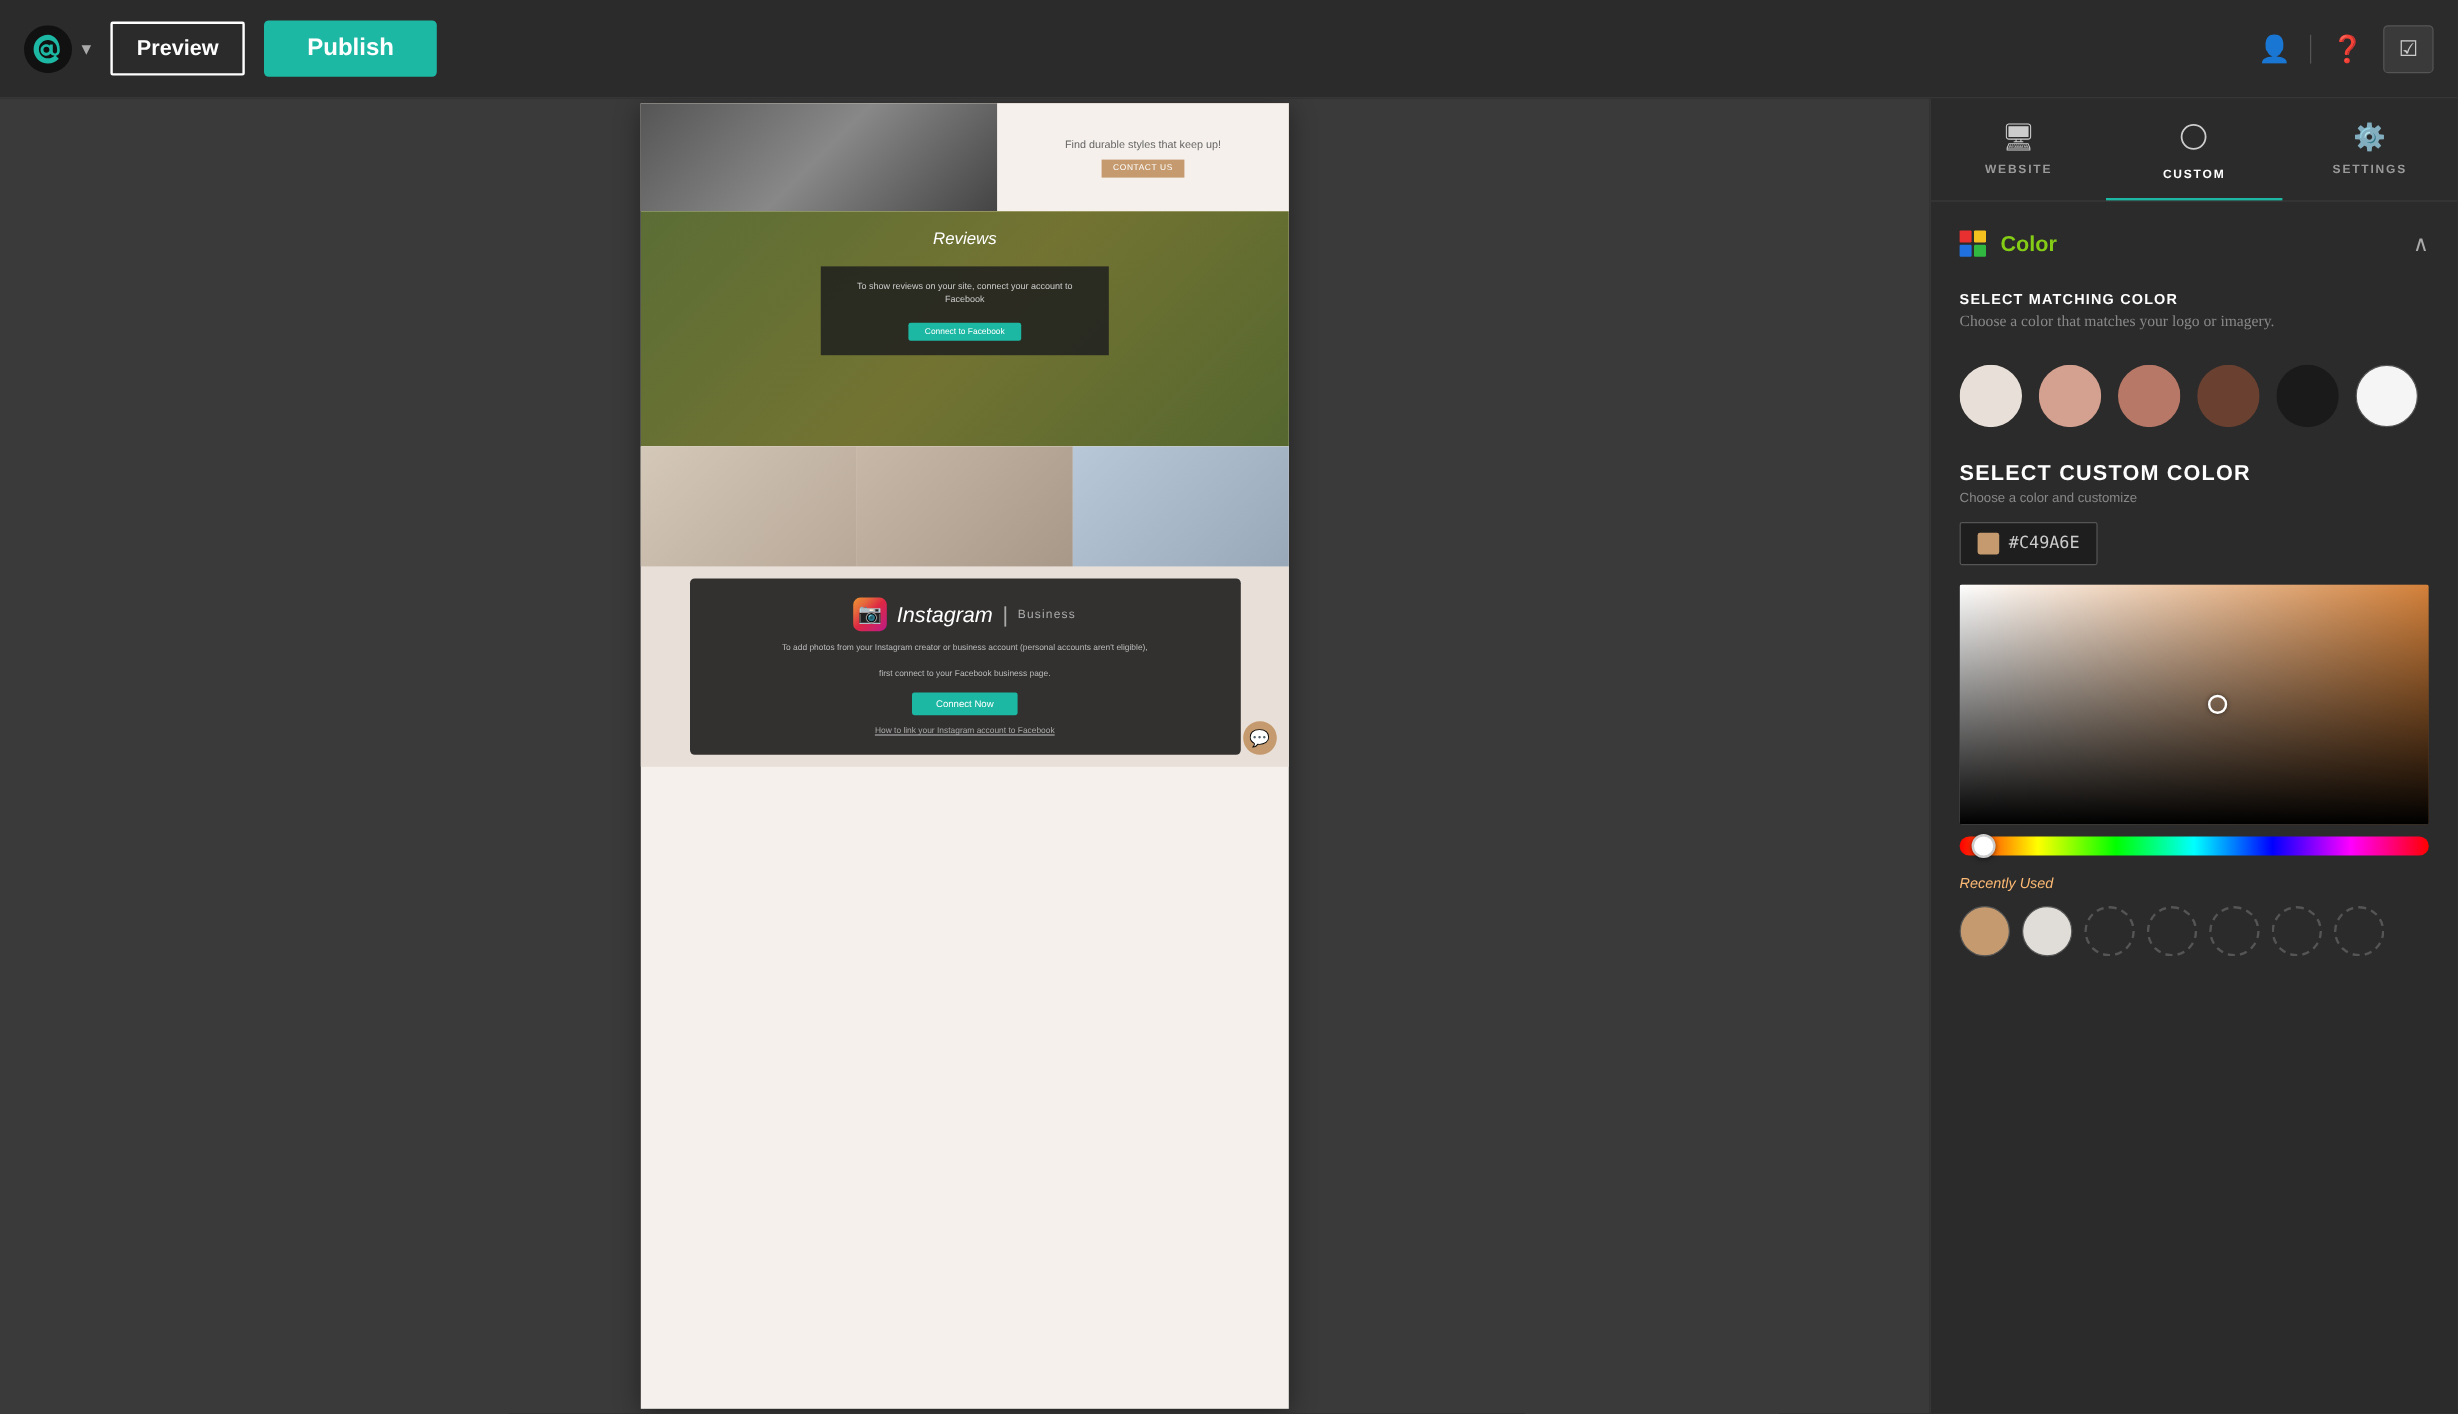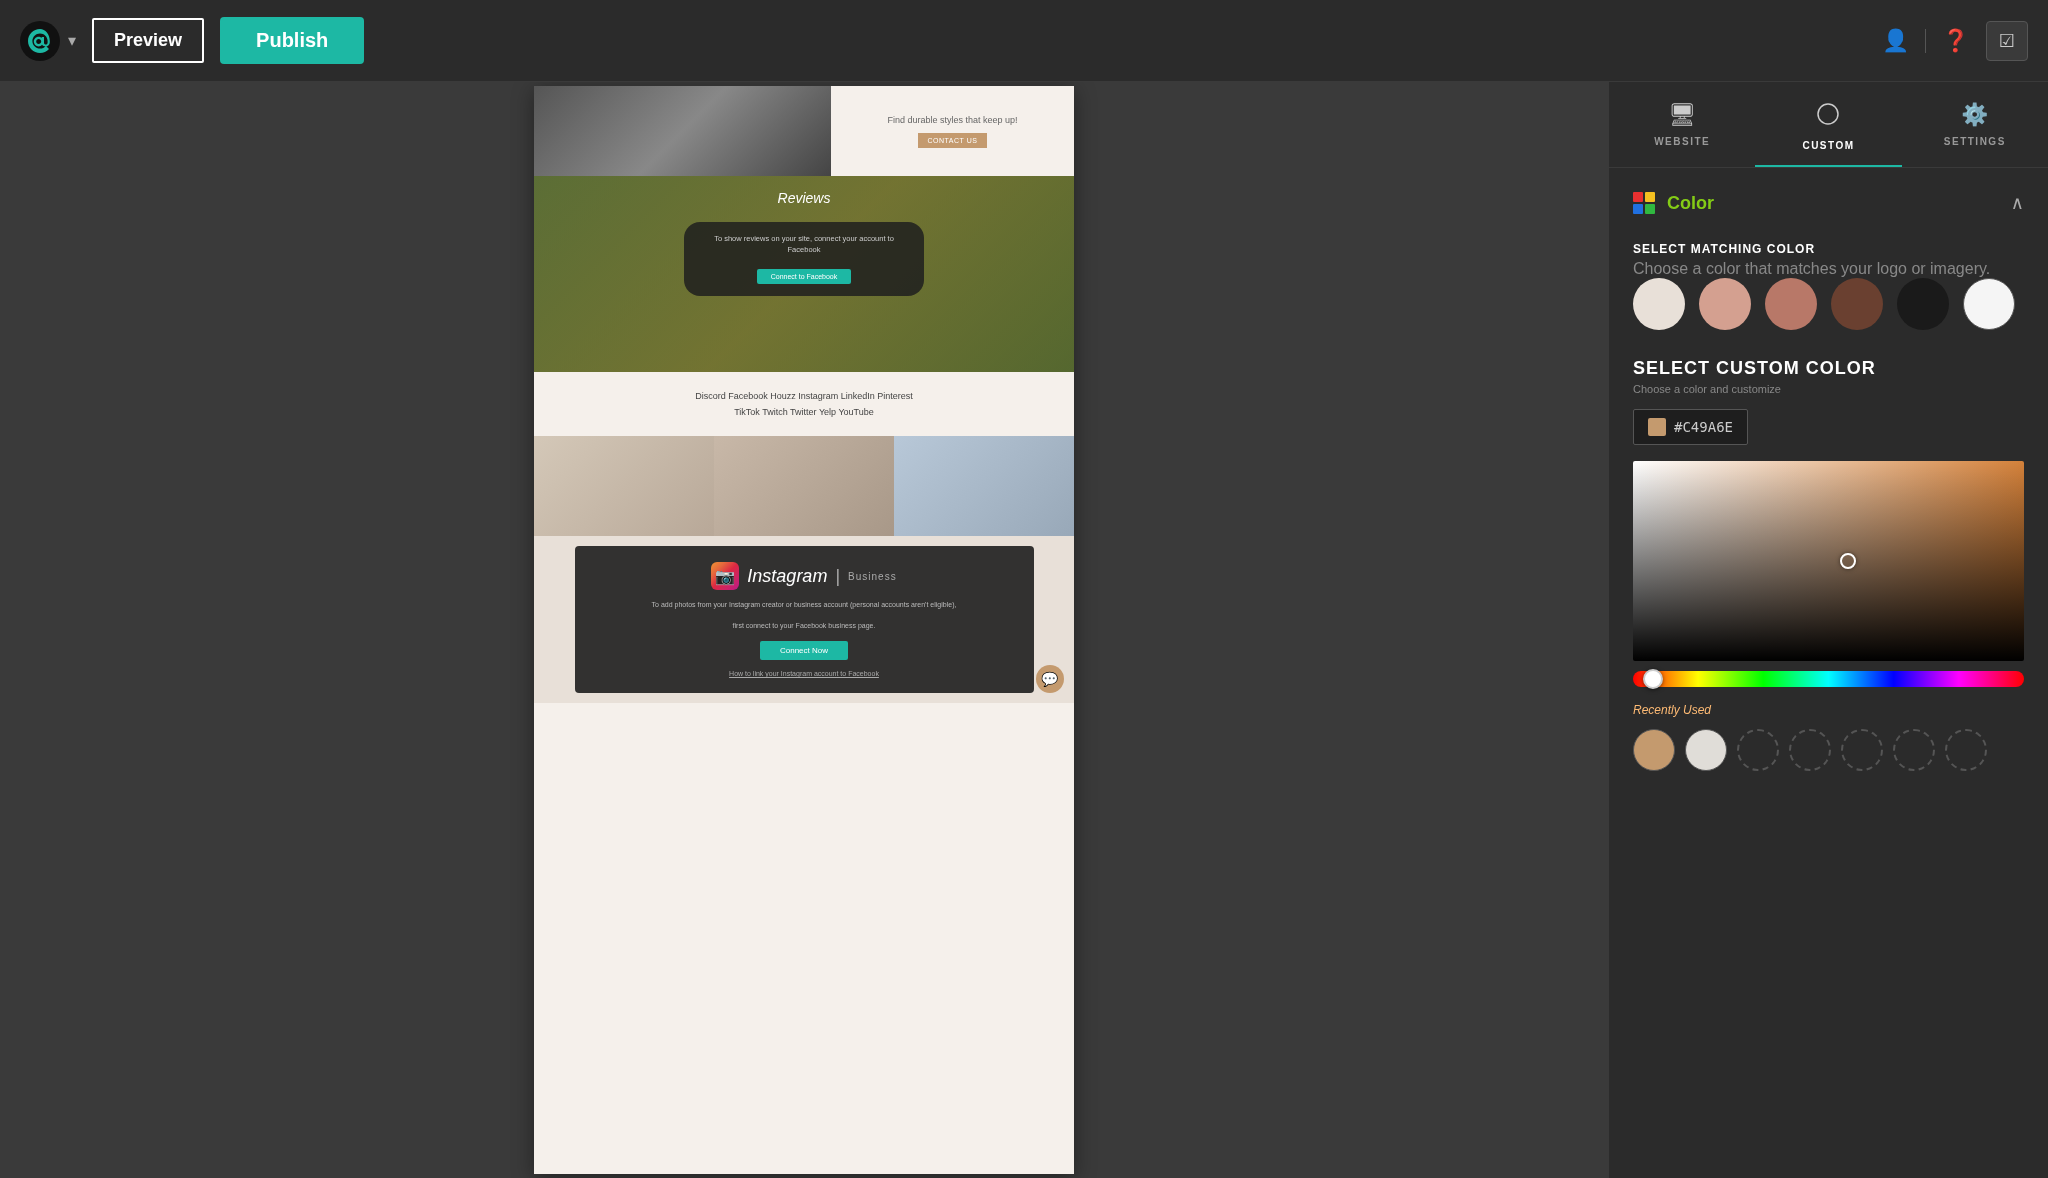--- a/index.html
+++ b/index.html
@@ -171,21 +171,21 @@
       padding-top: 14px;
     }
     .preview-reviews-title {
       font-size: 14px;
       color: #fff;
       font-style: italic;
       margin-bottom: 16px;
     }
     .preview-reviews-card {
       background: rgba(30,30,30,0.85);
-      border-radius: 16px;
+      border-radius: 0;
       padding: 12px 20px;
       text-align: center;
       width: 240px;
     }
     .preview-reviews-card-text {
       font-size: 7.5px;
       color: #ccc;
       margin-bottom: 10px;
       line-height: 1.4;
     }
@@ -400,23 +400,24 @@
     }
 
     .select-matching-label {
       font-size: 12px;
       font-weight: 700;
       letter-spacing: 1px;
       color: #fff;
       margin-bottom: 4px;
     }
     .select-matching-sub {
-      font-size: 16px;
+      font-size: 13px;
       color: #888;
-      margin-bottom: 0;
+      margin-bottom: 28px;
+      font-family: Liberation Serif, serif;
     }
     .matching-colors {
       display: flex;
       gap: 14px;
       margin-bottom: 28px;
     }
     .matching-color-swatch {
       width: 52px;
       height: 52px;
       border-radius: 50%;
@@ -577,24 +578,20 @@
         <div class="preview-reviews-bg"></div>
         <div class="preview-reviews-overlay">
           <div class="preview-reviews-title">Reviews</div>
           <div class="preview-reviews-card">
             <div class="preview-reviews-card-text">To show reviews on your site, connect your account to Facebook</div>
             <button class="preview-connect-fb-btn">Connect to Facebook</button>
           </div>
         </div>
       </div>
 
-      <div class="preview-social-links">
-        <div class="preview-social-text">Discord    Facebook    Houzz    Instagram    LinkedIn    Pinterest</div>
-        <div class="preview-social-text">TikTok    Twitch    Twitter    Yelp    YouTube</div>
-      </div>
 
       <div class="preview-instagram-section">
         <div class="preview-insta-photos">
           <div class="preview-insta-photo"></div>
           <div class="preview-insta-photo"></div>
           <div class="preview-insta-photo"></div>
         </div>
         <div class="preview-insta-card">
           <div class="preview-insta-brand">
             <div class="preview-insta-logo">📷</div>

